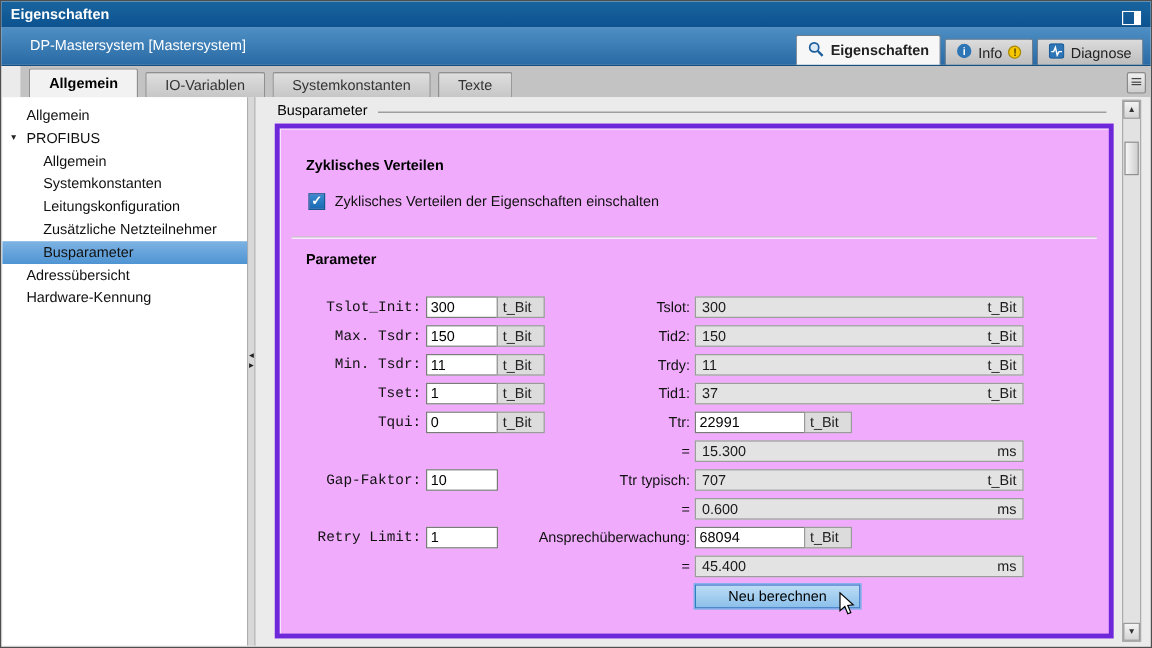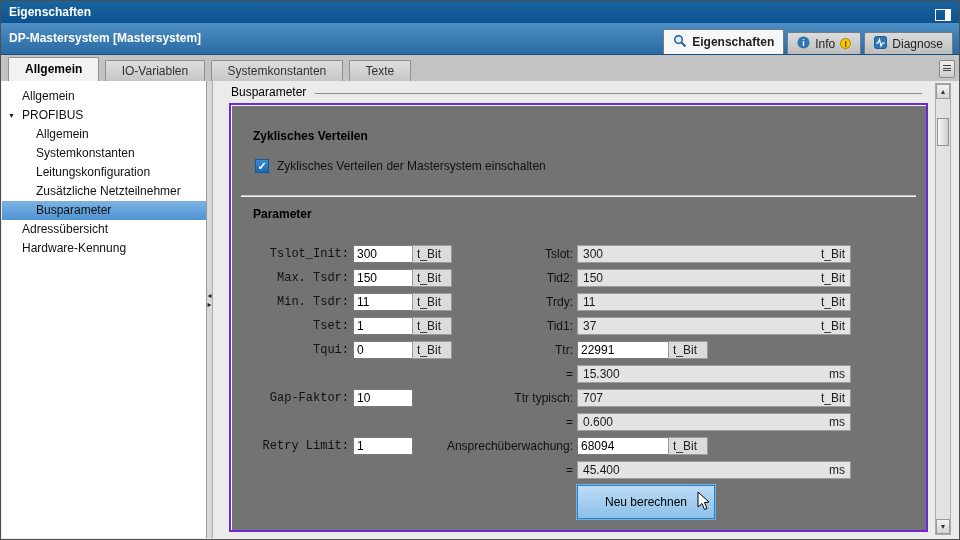--- a/index.html
+++ b/index.html
@@ -8,32 +8,32 @@
 
   
   .titlebar { position:absolute; top:0; left:0; right:0; height:22px;
     background:linear-gradient(#19659f,#0c5290); color:#fff; font-weight:bold;
     line-height:22px; padding-left:8px; }
   .titlebar .dock-ico { position:absolute; right:8px; top:5px; }
 
   
   .header { position:absolute; top:22px; left:0; right:0; height:32px;
     background:linear-gradient(#4d8fc4,#2a6aa5); border-bottom:1px solid #17507f; }
-  .header .htitle { color:#fff; font-weight:bold; line-height:30px; padding-left:8px; }
+  .header .htitle { color:#fff; font-weight:normal; line-height:30px; padding-left:24px; }
   .htabs { position:absolute; right:6px; bottom:0; display:flex; align-items:flex-end; }
   .htab { display:flex; align-items:center; gap:5px; height:22px; padding:0 9px; margin-left:3px;
     background:linear-gradient(#dcdcdc,#bdbdbd); border:1px solid #6f7d8a; border-bottom:none;
     border-radius:2px 2px 0 0; color:#222; cursor:pointer; white-space:nowrap; }
   .htab.sel { height:25px; background:#f7f7f7; font-weight:bold; }
   .badge { display:inline-block; width:11px; height:11px; border-radius:50%;
     background:#f6c700; border:1px solid #a98700; color:#5a4500; font-size:9px; font-weight:bold;
     text-align:center; line-height:10px; }
 
   
-  .tabstrip { position:absolute; top:54px; left:0; right:0; height:26px; background:#c3c3c3; }
+  .tabstrip { position:absolute; top:54px; left:16px; right:0; height:26px; background:#c3c3c3; }
   .tab { display:inline-block; height:21px; line-height:20px; margin-top:5px; margin-left:2px;
     padding:0 16px; background:linear-gradient(#dedede,#c6c6c6); border:1px solid #8f8f8f; border-bottom:none;
     border-radius:2px 2px 0 0; color:#333; cursor:pointer; vertical-align:bottom; }
   .tab.sel { height:24px; margin-top:2px; line-height:23px; background:#f2f2f2; color:#000; font-weight:bold; }
   .strip-btn { position:absolute; right:4px; top:5px; width:16px; height:18px;
     background:linear-gradient(#efefef,#cdcdcd); border:1px solid #8a8a8a; border-radius:2px; }
   .strip-btn i { display:block; margin:4px 3px 0 3px; border-top:1px solid #444; border-bottom:3px double #444; height:6px; }
 
   
   .tree { position:absolute; top:80px; left:1px; width:205px; bottom:1px; background:#fff;
@@ -44,22 +44,22 @@
   .caret { position:absolute; left:6px; top:0; font-size:7px; line-height:19px; color:#222; }
 
   
   .splitter { position:absolute; top:80px; left:206px; width:6px; bottom:1px; background:#d8d8d8; border-right:1px solid #ababab; }
   .splitter .arrows { position:absolute; top:210px; left:-1px; font-size:8px; color:#222; line-height:9px; text-align:center; width:7px; }
 
   
   .content { position:absolute; top:80px; left:212px; right:1px; bottom:1px; background:#ebebeb; }
   .section-label { position:absolute; top:4px; left:18px; color:#000; }
   .section-line { position:absolute; top:12px; left:102px; right:36px; border-top:1px solid #8c8c8c; }
-  .panel { position:absolute; top:22px; left:16px; right:30px; bottom:6px; border:2px solid #6d28d9;
-    background:#737373; overflow:hidden; box-shadow:inset 1px 1px 0 #f8f8f8; }
+  .panel { position:absolute; top:22px; left:16px; right:30px; bottom:6px; border:4px solid #6d28d9;
+    background:#f0abfc; overflow:hidden; box-shadow:inset 1px 1px 0 #f8f8f8; }
   .h-section { position:absolute; left:22px; font-weight:bold; color:#000; }
   .divider { position:absolute; top:90px; left:10px; right:10px; border-top:1px solid #c2c2c2; border-bottom:1px solid #f8f8f8; }
 
   
   .cbrow { position:absolute; top:54px; left:24px; display:flex; align-items:center; gap:8px; }
   .checkbox { width:14px; height:14px; background:linear-gradient(#3b8ad2,#1a6ab3); border:1px solid #15598f;
     color:#fff; font-size:11px; font-weight:bold; text-align:center; line-height:13px; cursor:pointer; }
 
   
   .rows { position:absolute; top:138px; left:10px; right:10px; }
@@ -71,21 +71,21 @@
     font-family:"Liberation Sans", sans-serif; font-size:12px; padding:0 3px; }
   .in-l { left:112px; width:60px; }
   .in-r { left:336px; width:92px; }
   .unitbox { position:absolute; top:2px; height:18px; background:#dcdcdc; border:1px solid #9a9a9a;
     line-height:16px; padding:0 4px; color:#222; }
   .un-l { left:171px; width:40px; }
   .un-r { left:427px; width:40px; }
   .rofield { position:absolute; top:2px; left:336px; width:274px; height:18px; background:#e3e3e3;
     border:1px solid #9c9c9c; display:flex; justify-content:space-between; align-items:center; padding:0 5px; color:#1a1a1a; }
 
-  .calc-btn { position:absolute; top:2px; left:336px; width:138px; height:34px;
+  .calc-btn { position:absolute; top:2px; left:336px; width:138px; height:20px;
     background:linear-gradient(#bcdcf5,#8cc0ea); border:1px solid #2f7fc1; outline:1px solid #6db1e6;
     font-family:"Liberation Sans", sans-serif; font-size:12px; color:#000; cursor:pointer; }
   .cursor { position:absolute; left:466px; top:386px; pointer-events:none; }
 
   
   .scrollbar { position:absolute; top:2px; right:7px; width:16px; bottom:3px; background:#e2e2e2; border:1px solid #ababab; }
   .sb-btn { position:absolute; left:0; right:0; height:15px; background:linear-gradient(#f4f4f4,#d5d5d5);
     border:1px solid #9a9a9a; text-align:center; font-size:7px; line-height:13px; color:#333; cursor:pointer; }
   .sb-up { top:0; }
   .sb-down { bottom:0; }
@@ -172,21 +172,21 @@
 
   <div class="content">
     <div class="section-label">Busparameter</div>
     <div class="section-line"></div>
 
     <div class="panel">
       <div class="h-section" style="top:24px">Zyklisches Verteilen</div>
 
       <div class="cbrow">
         <span class="checkbox">✓</span>
-        <span>Zyklisches Verteilen der Mastersystem einschalten</span>
+        <span>Zyklisches Verteilen der Eigenschaften einschalten</span>
       </div>
 
       <div class="divider"></div>
       <div class="h-section" style="top:102px">Parameter</div>
 
       <div class="rows">
 
         <div class="prow">
           <span class="plabel llabel">Tslot_Init:</span>
           <input class="pinput in-l" value="300" style="">

